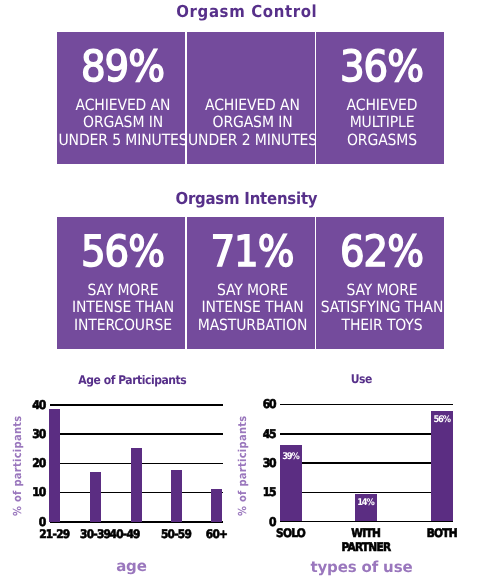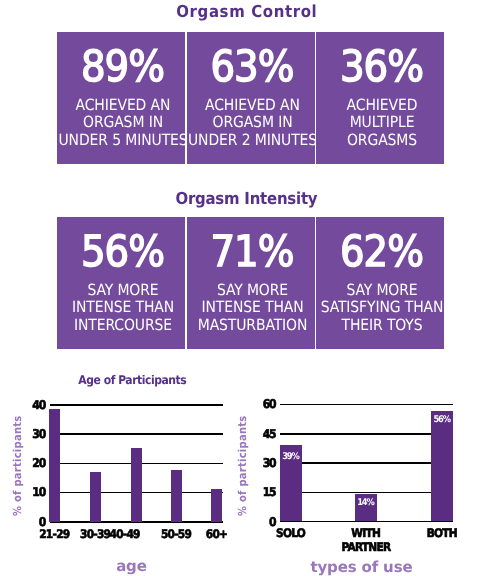--- a/index.html
+++ b/index.html
@@ -63,21 +63,20 @@
 <div class="sec-title" style="top:4.0px;letter-spacing:0.64px;text-indent:0.64px;padding-left:4px">Orgasm Control</div>
 
 <div class="panel" style="top:32px">
   <div class="cell">
     <div class="big" style="top:14.0px">89%</div>
     <div class="cap" style="top:64.5px">ACHIEVED AN
 ORGASM IN
 UNDER 5 MINUTES</div>
   </div>
   <div class="cell">
-    <div class="big" style="top:14.0px">63%</div>
     <div class="cap" style="top:64.5px">ACHIEVED AN
 ORGASM IN
 UNDER 2 MINUTES</div>
   </div>
   <div class="cell">
     <div class="big" style="top:14.0px">36%</div>
     <div class="cap" style="top:64.5px">ACHIEVED
 MULTIPLE
 ORGASMS</div>
   </div>
@@ -125,20 +124,21 @@
     <div class="bar" style="left: 211.3px; width: 11.2px; top: 489.425px; height: 32.175px;"></div>
     <div class="xtick" style="left: 9.7px; width: 90px; top: 527.4px;">21-29</div>
     <div class="xtick" style="left: 50.5px; width: 90px; top: 527.4px;">30-39</div>
     <div class="xtick" style="left: 80px; width: 90px; top: 527.4px;">40-49</div>
     <div class="xtick" style="left: 131.4px; width: 90px; top: 527.4px;">50-59</div>
     <div class="xtick" style="left: 171.9px; width: 90px; top: 527.4px;">60+</div>
     <div class="axlabel" style="left: 29px; top: 561.2px; width: 205px;">age</div>
     <div class="vaxlabel" style="left: 12.2px; top: 515.5px;">% of participants</div>
   </div>
 <div class="chart" id="chart1">
+    <div class="ctitle" style="left: 238px; top: 371.8px; width: 247px;">Use</div>
     <div class="grid" style="left: 279.9px; width: 173.3px; top: 520.9px;"></div>
     <div class="ytick" style="left: 235.6px; width: 40px; top: 515.5px;">0</div>
     <div class="grid" style="left: 279.9px; width: 173.3px; top: 491.625px;"></div>
     <div class="ytick" style="left: 235.6px; width: 40px; top: 486.225px;">15</div>
     <div class="grid" style="left: 279.9px; width: 173.3px; top: 462.35px;"></div>
     <div class="ytick" style="left: 235.6px; width: 40px; top: 456.95px;">30</div>
     <div class="grid" style="left: 279.9px; width: 173.3px; top: 433.075px;"></div>
     <div class="ytick" style="left: 235.6px; width: 40px; top: 427.675px;">45</div>
     <div class="grid" style="left: 279.9px; width: 173.3px; top: 403.8px;"></div>
     <div class="ytick" style="left: 235.6px; width: 40px; top: 398.4px;">60</div>

